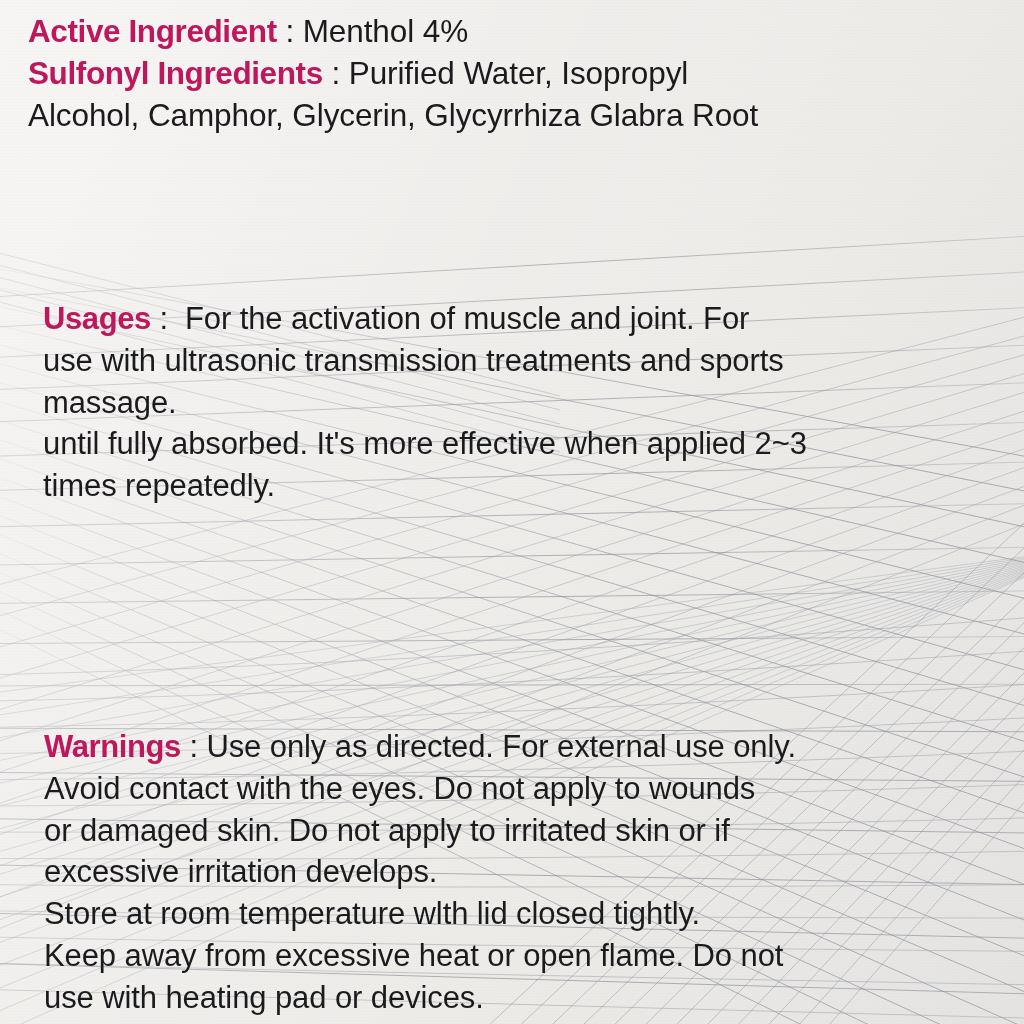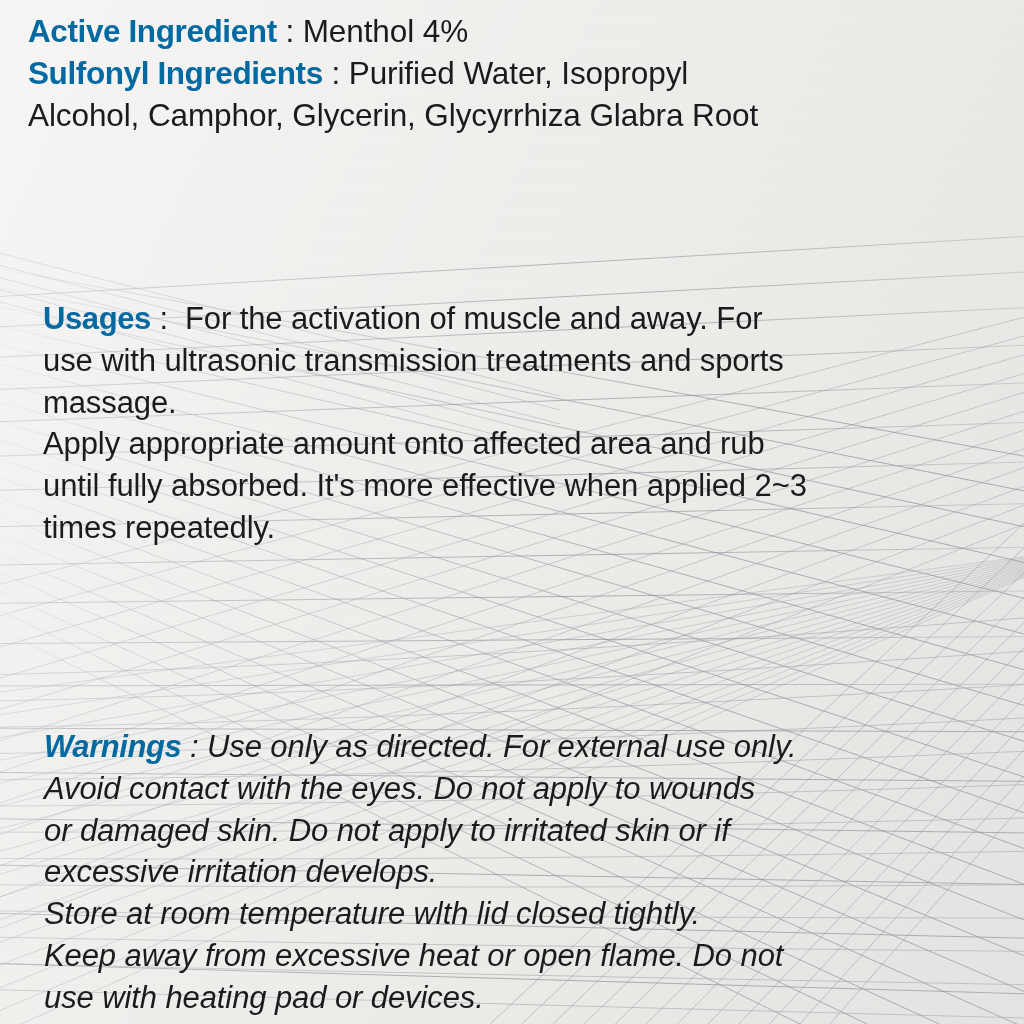--- a/index.html
+++ b/index.html
@@ -73,28 +73,28 @@
     line-height: 41.8px;
     letter-spacing: -0.1px;
     white-space: pre;
     color: #1b1b1d;
     font-weight: 400;
     text-shadow: 0 0 1px rgba(255,255,255,.45);
   }
   .ln b, .hd {
     font-weight: 700;
     letter-spacing: -0.4px;
-    color: #0369a1;
+    color: #be185d;
   }
 
   
   #block-ingredients { left: 28px; top: 11px; }
   #block-usages      { left: 43px; top: 298px; }
   #block-children    { left: 44px; top: 578px; }
-  #block-warnings    { left: 44px; top: 726px; font-style: italic; }
+  #block-warnings    { left: 44px; top: 726px; }
 
   #block-usages .ln,
   #block-children .ln,
   #block-warnings .ln { font-size: 31px; line-height: 41.8px; }
 </style>
 </head>
 <body>
 
 <div id="label">
 
@@ -251,25 +251,24 @@
     <div class="block" id="block-ingredients">
 
       <div class="ln"><b>Active Ingredient</b><span> : </span><span>Menthol 4%</span></div>
 
       <div class="ln"><b>Sulfonyl Ingredients</b><span> : </span><span>Purified Water, Isopropyl</span></div>
 
       <div class="ln">Alcohol, Camphor, Glycerin, Glycyrrhiza Glabra Root</div>
     </div>
 
     <div class="block" id="block-usages">
-      <div class="ln"><b>Usages</b><span> :  </span><span>For the activation of muscle and away. For</span></div>
+      <div class="ln"><b>Usages</b><span> :  </span><span>For the activation of muscle and joint. For</span></div>
 
       <div class="ln">use with ultrasonic transmission treatments and sports</div>
       <div class="ln">massage.</div>
-      <div class="ln">Apply appropriate amount onto affected area and rub</div>
       <div class="ln">until fully absorbed. It's more effective when applied 2~3</div>
       <div class="ln">times repeatedly.</div>
     </div>
 
 
     <div class="block" id="block-warnings">
       <div class="ln"><b>Warnings</b><span> : </span><span>Use only as directed. For external use only.</span></div>
 
       <div class="ln">Avoid contact with the eyes. Do not apply to wounds</div>
       <div class="ln">or damaged skin. Do not apply to irritated skin or if</div>

